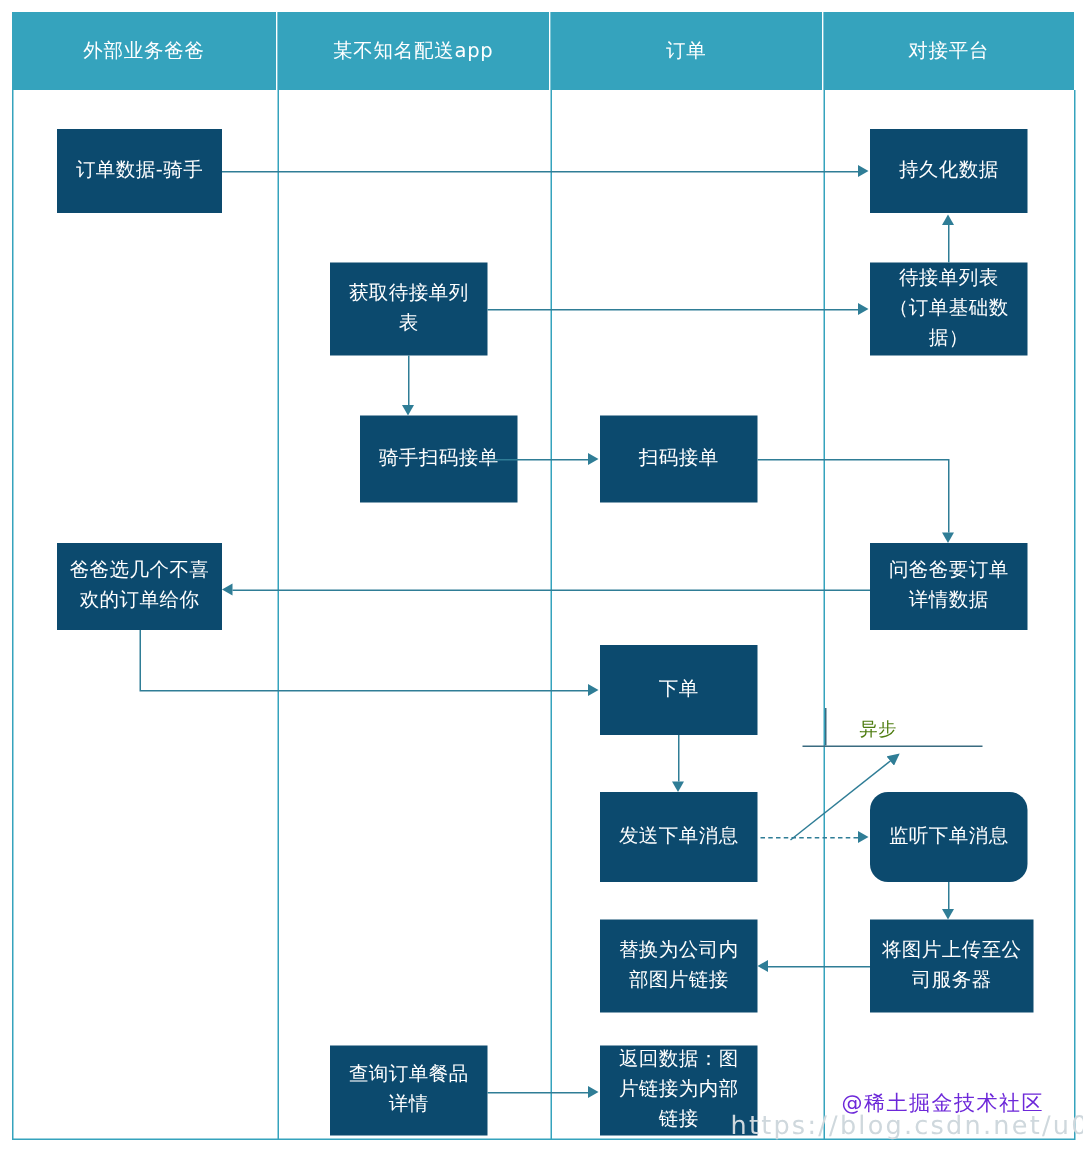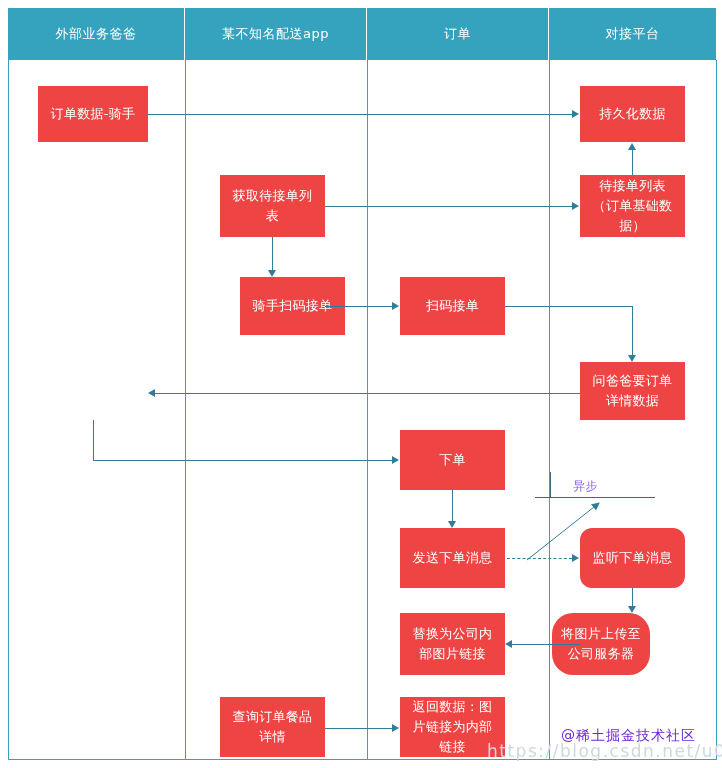--- a/index.html
+++ b/index.html
@@ -54,21 +54,21 @@
     left: 8px;
     top: 759px;
     width: 708px;
     height: 1px;
     background: #35a3bd;
   }
 
   
   .node {
     position: absolute;
-    background: #ef4444;
+    background: #0c4a6e;
     color: #ffffff;
     box-sizing: border-box;
     display: flex;
     align-items: center;
     justify-content: center;
     text-align: center;
     font-size: 13px;
     line-height: 20px;
     padding: 2px 6px;
     letter-spacing: 0.3px;
@@ -108,21 +108,21 @@
   
   .dash-line {
     position: absolute;
     height: 0;
     border-top: 1px dashed #2f7d96;
   }
 
   
   .annot-label {
     position: absolute;
-    color: #8b5cf6;
+    color: #4d7c0f;
     font-size: 12px;
     letter-spacing: 0.5px;
     white-space: nowrap;
   }
   .annot-underline {
     position: absolute;
     height: 1px;
     background: #3a6b80;
   }
   .annot-tick {
@@ -199,38 +199,41 @@
   </div>
 
   <div class="node" style="left:400px; top:277px; width:105px; height:58px;">
     <span>扫码接单</span>
   </div>
 
   <div class="node" style="left:580px; top:362px; width:105px; height:58px;">
     <span>问爸爸要订单详情数据</span>
   </div>
 
+  <div class="node" style="left:38px; top:362px; width:110px; height:58px;">
+    <span>爸爸选几个不喜欢的订单给你</span>
+  </div>
 
   <div class="node" style="left:400px; top:430px; width:105px; height:60px;">
     <span>下单</span>
   </div>
 
   <div class="node" style="left:400px; top:528px; width:105px; height:60px;">
     <span>发送下单消息</span>
   </div>
 
   <div class="node" style="left:580px; top:528px; width:105px; height:60px;border-radius:12px;">
     <span>监听下单消息</span>
   </div>
 
   <div class="node" style="left:400px; top:613px; width:105px; height:62px;">
     <span>替换为公司内部图片链接</span>
   </div>
 
-  <div class="node" style="left:552px; top:613px; width:98px; height:62px;border-radius:21px;">
+  <div class="node" style="left:580px; top:613px; width:109px; height:62px;">
     <span>将图片上传至公司服务器</span>
   </div>
 
   <div class="node" style="left:220px; top:697px; width:105px; height:60px;">
     <span>查询订单餐品详情</span>
   </div>
 
   <div class="node" style="left:400px; top:697px; width:105px; height:60px;">
     <span>返回数据：图片链接为内部链接</span>
   </div>

